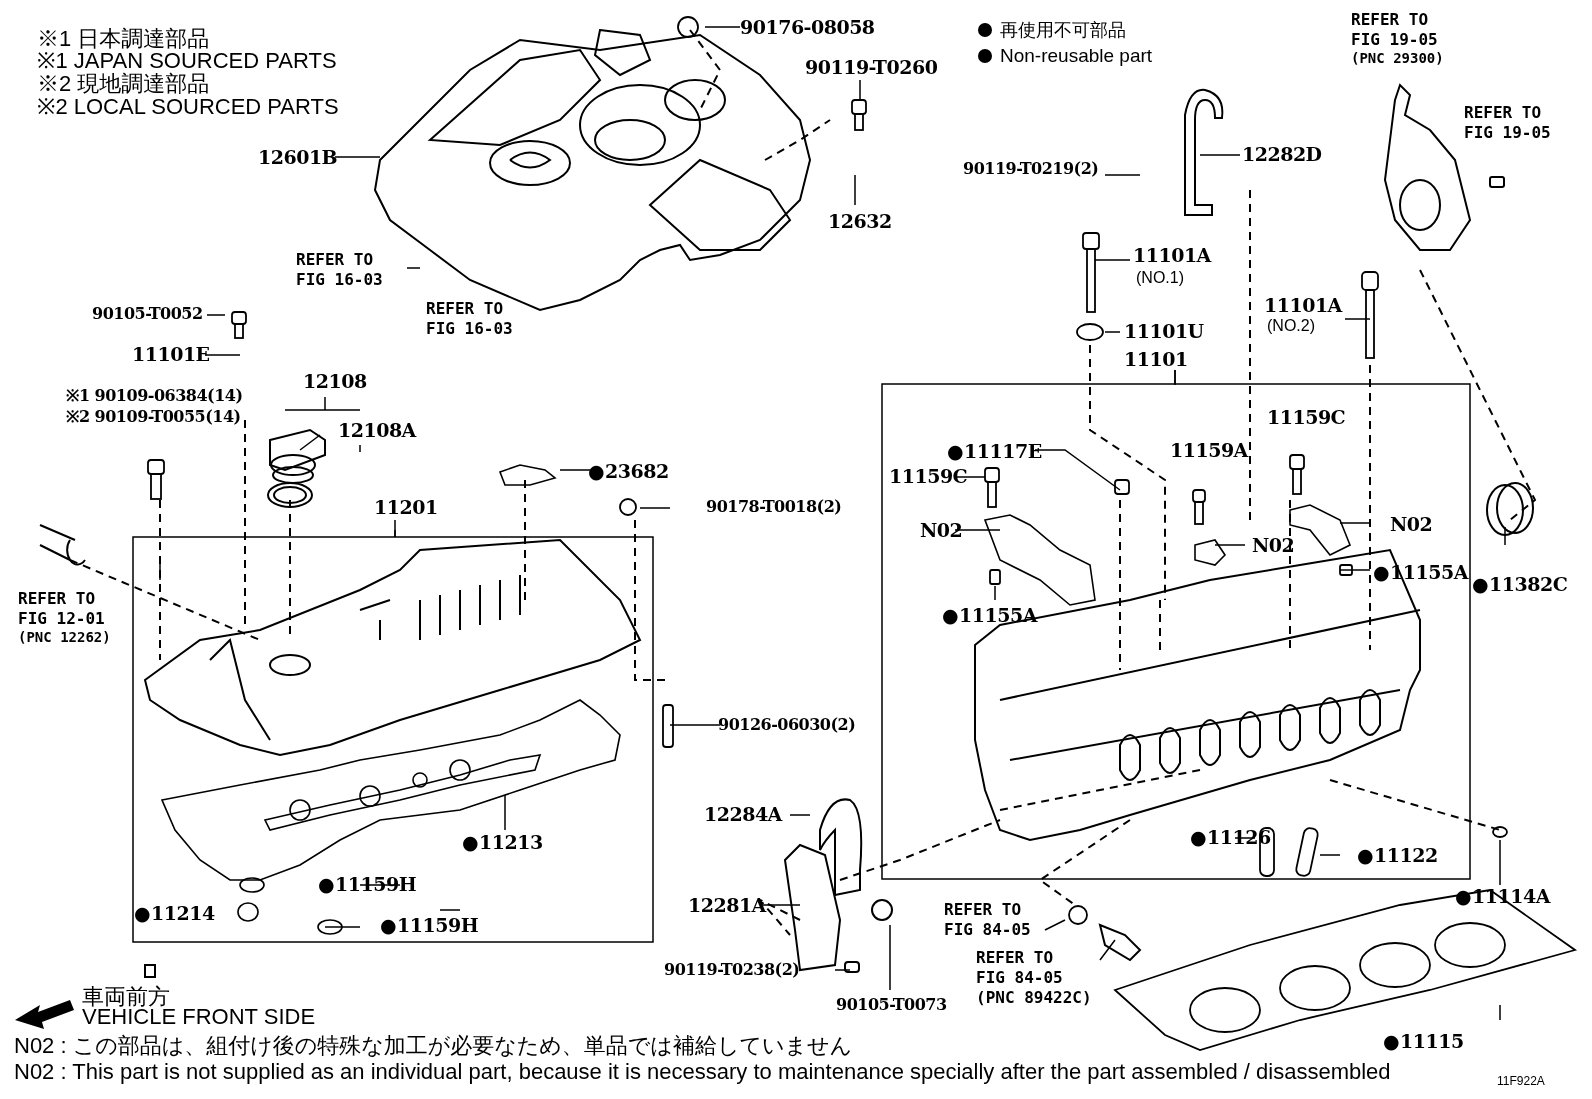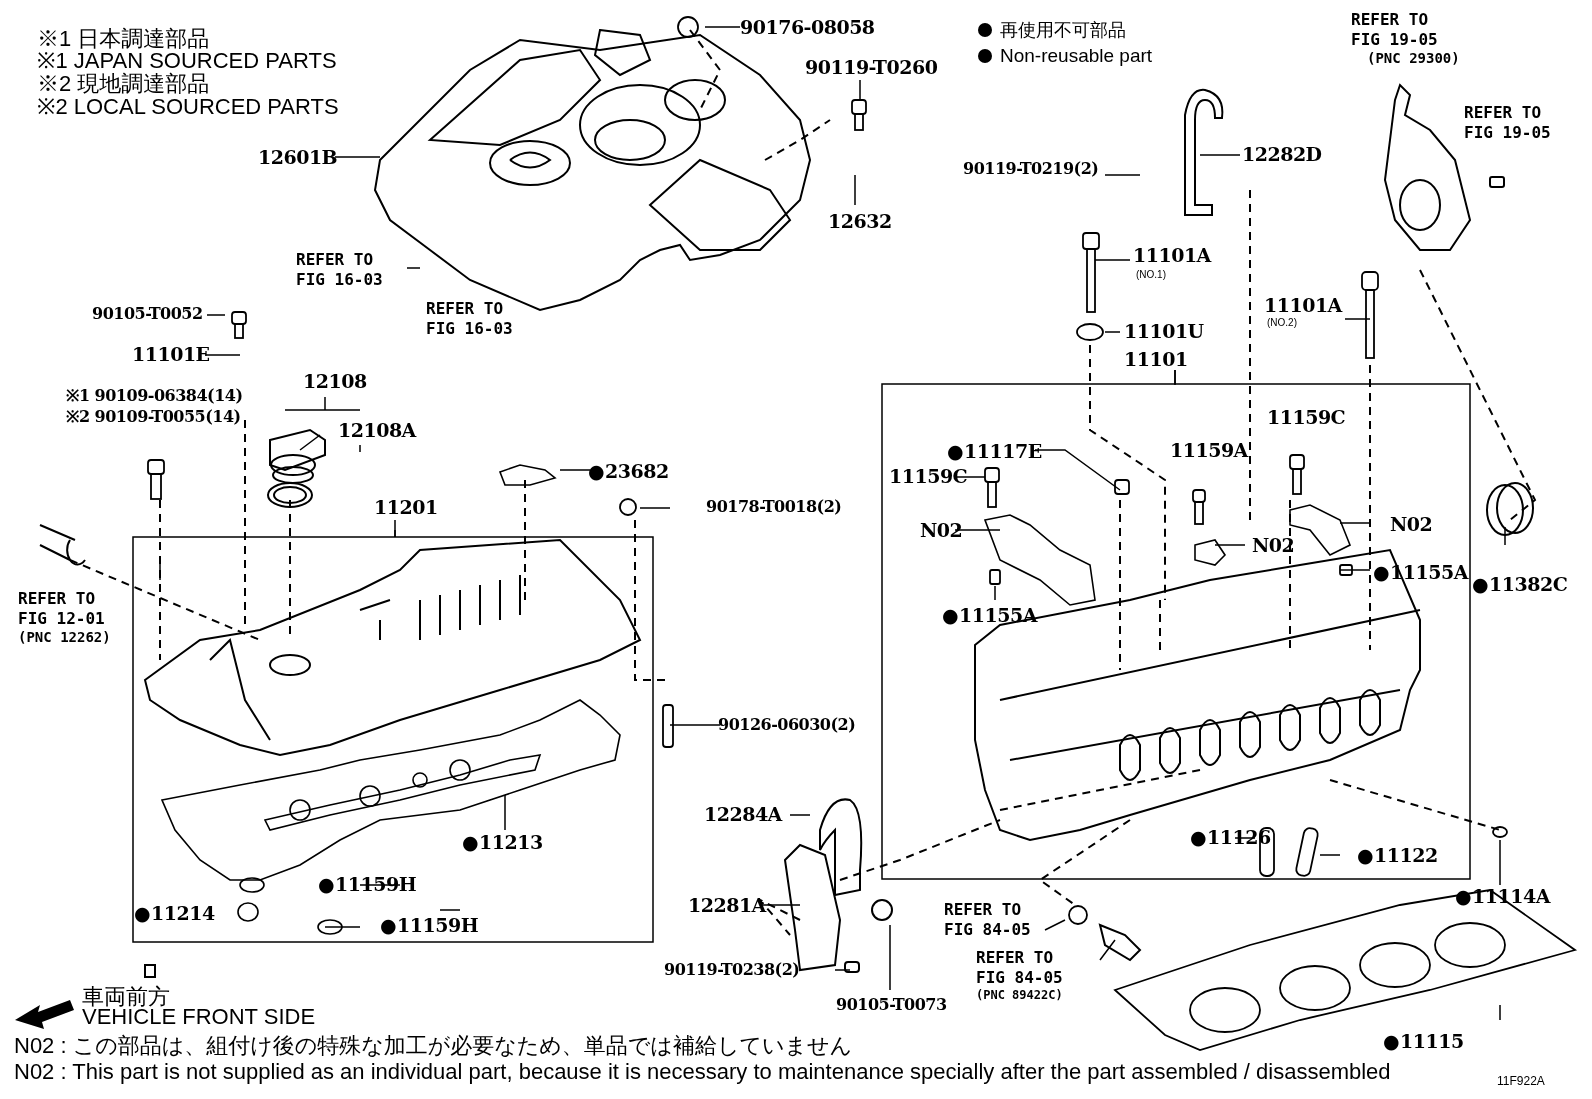--- a/index.html
+++ b/index.html
@@ -2,21 +2,21 @@
 <html><head>
 <meta charset="utf-8">
 <style>
   html, body { margin: 0; padding: 0; background: #ffffff; }
   body { width: 1592px; height: 1099px; position: relative; overflow: hidden; font-family: "Liberation Sans", sans-serif; color: #000; }
   .lbl { position: absolute; font-family: "DejaVu Serif", serif; font-weight: bold; font-size: 19px; white-space: nowrap; line-height: 1; letter-spacing: -0.5px; }
   .lbl.sm { font-size: 16px; }
   .lbl.mono { font-family: "DejaVu Sans Mono", monospace; font-size: 16px; letter-spacing: 0; }
   .note { position: absolute; font-family: "Liberation Sans", sans-serif; font-size: 22px; white-space: nowrap; line-height: 1; }
   .dot::before { content: "\25CF"; margin-right: 1px; }
-  .sub { position: absolute; font-family: "Liberation Sans", sans-serif; font-size: 10px; white-space: nowrap; line-height: 1; }
+  .sub { position: absolute; font-family: "Liberation Sans", sans-serif; font-size: 16px; white-space: nowrap; line-height: 1; }
   svg.art { position: absolute; left: 0; top: 0; }
   .legend-dot { display: inline-block; width: 14px; height: 14px; border-radius: 50%; background: #000; margin-right: 8px; vertical-align: -1px; }
 </style>
 </head>
 <body>
 
 <svg class="art" width="1592" height="1099" viewBox="0 0 1592 1099" fill="none" stroke="#000" stroke-width="2">
 
   <g>
     <path d="M380,160 L470,70 L520,40 L600,50 L700,35 L760,75 L800,120 L810,160 L800,200 L760,240 L720,255 L690,260 L680,245 L660,250 L640,260 L620,280 L580,300 L540,310 L470,280 L430,250 L390,220 L375,190 Z"></path>
@@ -185,21 +185,21 @@
 <div class="lbl dot" style="left:462px;top:833px;">11213</div>
 <div class="lbl dot" style="left:318px;top:875px;">11159H</div>
 <div class="lbl dot" style="left:134px;top:904px;">11214</div>
 <div class="lbl dot" style="left:380px;top:916px;">11159H</div>
 
 <div class="lbl sm" style="left:963px;top:161px;">90119-T0219(2)</div>
 <div class="lbl" style="left:1242px;top:145px;">12282D</div>
 <div class="lbl mono" style="left:1351px;top:10px;line-height:1.25;">
     <div>REFER TO</div>
     <div>FIG 19-05</div>
-    <div style="font-size:14px;margin-left:16px;">(PNC 29300)</div>
+    <div style="font-size:14px;">(PNC 29300)</div>
   </div>
 <div class="lbl mono" style="left:1464px;top:103px;line-height:1.25;">
     <div>REFER TO</div>
     <div>FIG 19-05</div>
   </div>
 <div class="lbl" style="left:1133px;top:246px;">11101A</div>
 <div class="sub" style="left:1136px;top:270px;">(NO.1)</div>
 <div class="lbl" style="left:1124px;top:322px;">11101U</div>
 <div class="lbl" style="left:1124px;top:350px;">11101</div>
 <div class="lbl" style="left:1264px;top:296px;">11101A</div>
@@ -219,21 +219,21 @@
 <div class="lbl" style="left:688px;top:896px;">12281A</div>
 <div class="lbl sm" style="left:664px;top:962px;">90119-T0238(2)</div>
 <div class="lbl sm" style="left:836px;top:997px;">90105-T0073</div>
 <div class="lbl mono" style="left:944px;top:900px;line-height:1.25;">
     <div>REFER TO</div>
     <div>FIG 84-05</div>
   </div>
 <div class="lbl mono" style="left:976px;top:948px;line-height:1.25;">
     <div>REFER TO</div>
     <div>FIG 84-05</div>
-    <div style="font-size:12px;">(PNC 89422C)</div>
+    <div style="font-size:16px;">(PNC 89422C)</div>
   </div>
 <div class="lbl dot" style="left:1190px;top:828px;">11126</div>
 <div class="lbl dot" style="left:1357px;top:846px;">11122</div>
 <div class="lbl dot" style="left:1455px;top:887px;">11114A</div>
 <div class="lbl dot" style="left:1383px;top:1032px;">11115</div>
 <div class="note" style="left:1497px;top:1075px;font-size:12px;">11F922A</div>
 
 <div class="note" style="left:82px;top:986px;">車両前方</div>
 <div class="note" style="left:82px;top:1006px;">VEHICLE FRONT SIDE</div>
 <div class="note" style="left:14px;top:1035px;">N02 : この部品は、組付け後の特殊な加工が必要なため、単品では補給していません</div>

